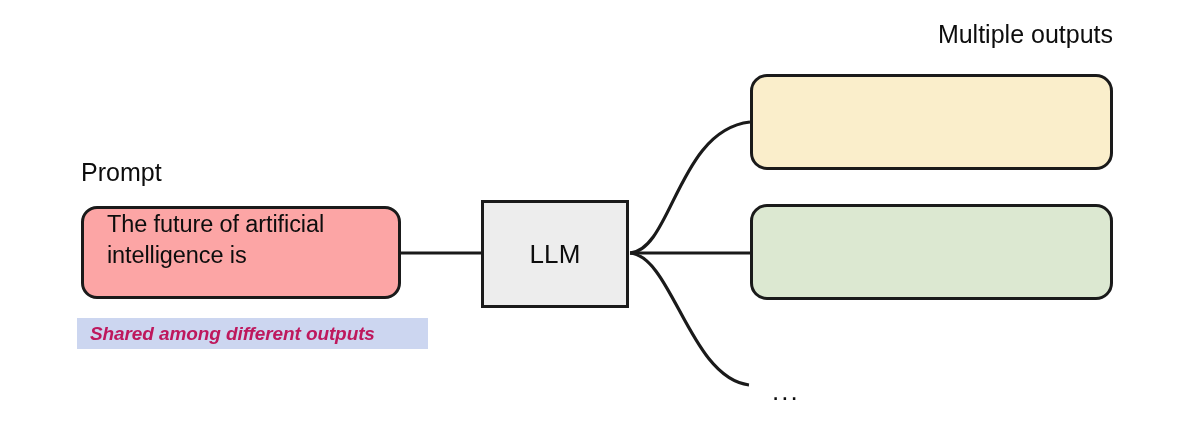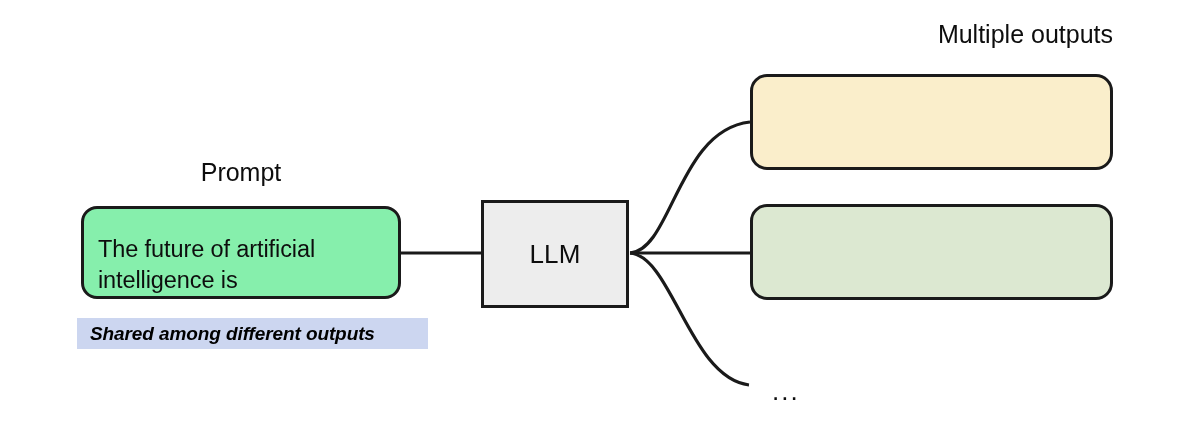--- a/index.html
+++ b/index.html
@@ -43,23 +43,24 @@
     border: 3px solid #1a1a1a;
     z-index: 2;
   }
 
   .node-prompt {
     left: 81px;
     top: 206px;
     width: 320px;
     height: 93px;
     border-radius: 16px;
-    background: #86efac;
+    background: #fca5a5;
     display: flex;
-    align-items: flex-end;
+    align-items: flex-start;
+    padding-left: 9px;
   }
   .prompt-text {
     padding: 0 14px;
     font-size: 23.5px;
     line-height: 31px;
     color: #0d0d0d;
     letter-spacing: -0.1px;
     max-width: 268px;
   }
 
@@ -99,21 +100,20 @@
   .label {
     position: absolute;
     z-index: 3;
     color: #0d0d0d;
     white-space: nowrap;
   }
   .label-prompt {
     left: 81px;
     top: 158px;
     width: 320px;
-    text-align: center;
     font-size: 25px;
   }
   .label-outputs {
     left: 750px;
     top: 20px;
     width: 363px;
     text-align: right;
     font-size: 25px;
   }
 
@@ -126,21 +126,21 @@
     height: 31px;
     background: #ccd6f0;
     display: flex;
     align-items: center;
   }
   .shared-note span {
     padding-left: 13px;
     font-size: 19px;
     font-style: italic;
     font-weight: 600;
-    color: #000000;
+    color: #be185d;
     letter-spacing: -0.1px;
   }
 
   .ellipsis {
     position: absolute;
     z-index: 3;
     left: 772px;
     top: 376px;
     font-size: 26px;
     letter-spacing: 2px;

